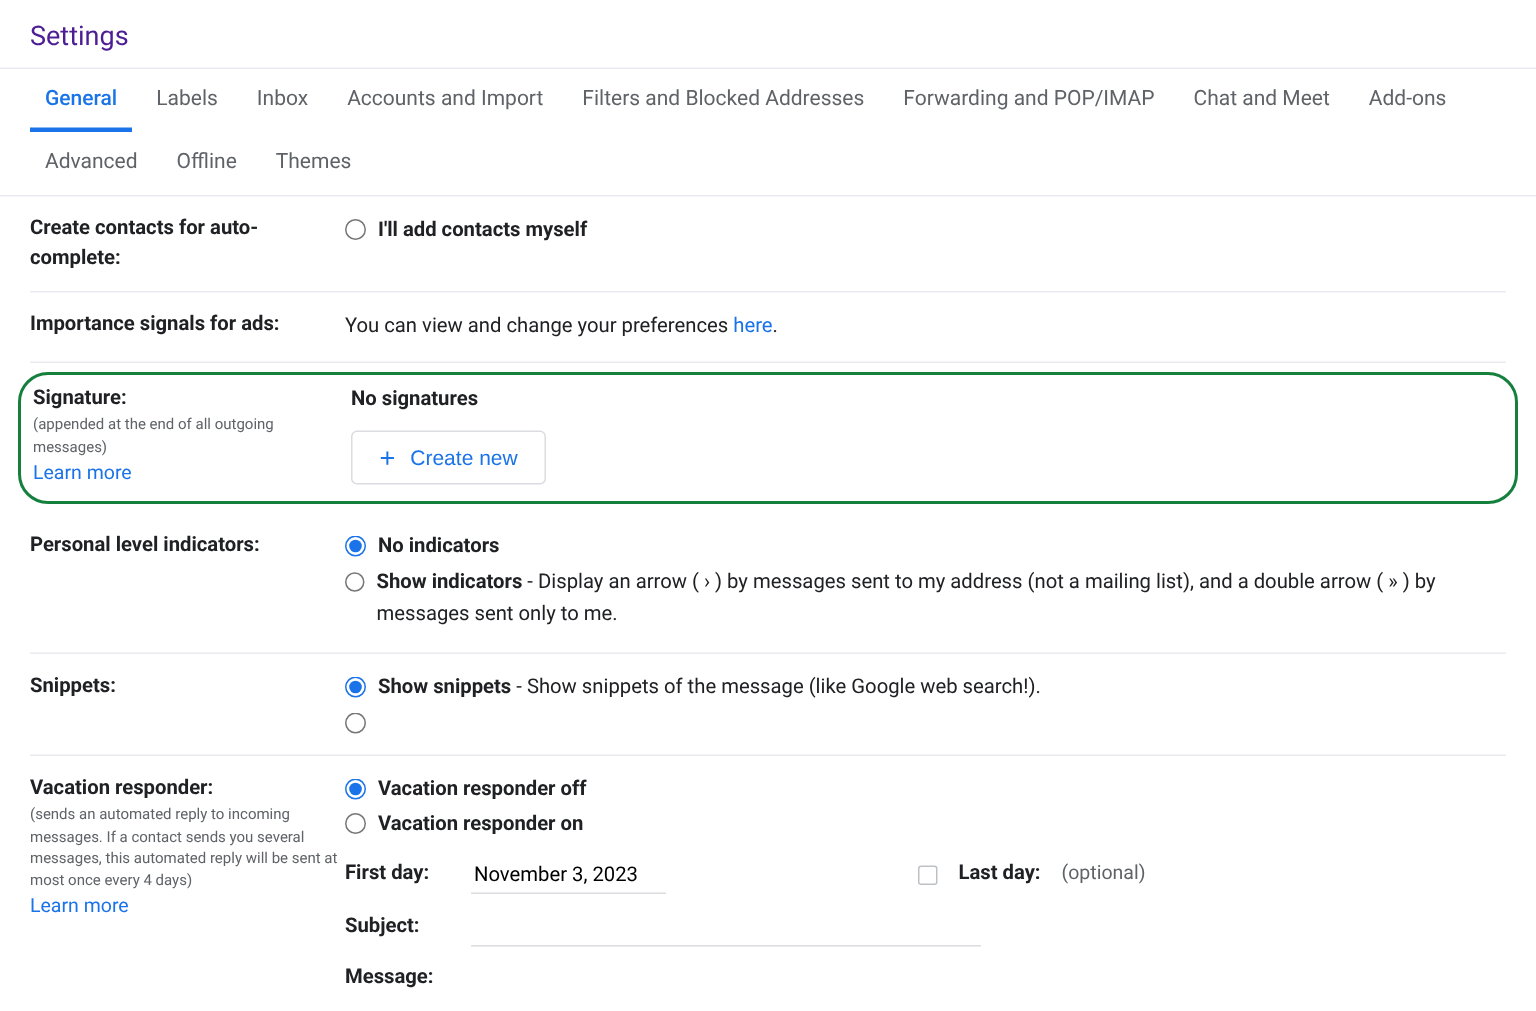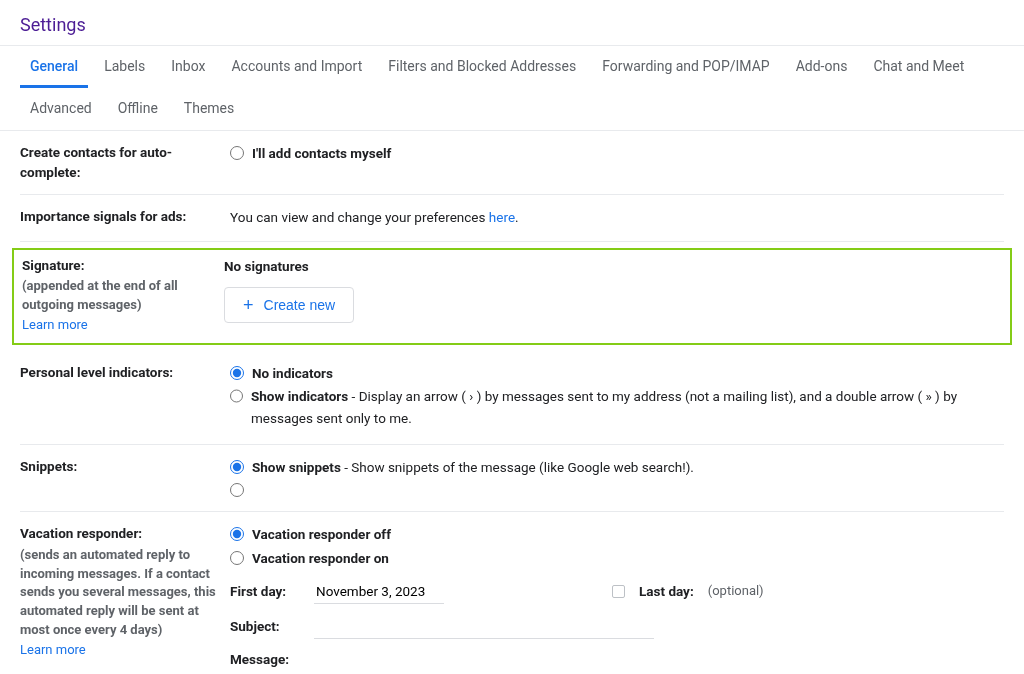--- a/index.html
+++ b/index.html
@@ -51,22 +51,22 @@
     align-items: flex-start;
   }
   .section-label {
     width: 210px;
     flex-shrink: 0;
     font-weight: 700;
     font-size: 13.5px;
     line-height: 1.45;
   }
   .section-label .sub {
-    font-weight: 700;
-    font-size: 13px;
+    font-weight: 400;
+    font-size: 10px;
     color: #5f6368;
     line-height: 1.45;
     display: block;
     margin-top: 2px;
   }
   .section-label a {
     font-weight: 400;
     color: #1a73e8;
     text-decoration: none;
     font-size: 13px;
@@ -91,25 +91,26 @@
   }
   .radio-row .lbl {
     font-weight: 700;
   }
   .radio-row .desc {
     font-weight: 400;
     color: #202124;
     text-align: right;
   }
   .highlight-box {
-    border: 2px solid #84cc16;
-    border-radius: 0;
+    border: 2px solid #15803d;
+    border-radius: 20px;
     margin: 6px -8px;
     padding: 6px 8px 8px;
     display: flex;
+    gap: 10px;
   }
   .highlight-box .section-label { width: 202px; }
   .create-btn {
     display: inline-flex;
     align-items: center;
     gap: 10px;
     border: 1px solid #dadce0;
     border-radius: 4px;
     padding: 8px 18px;
     color: #1a73e8;
@@ -160,22 +161,22 @@
   <h1>Settings</h1>
 </div>
 
 <div class="tabs">
   <div class="tab active">General</div>
   <div class="tab">Labels</div>
   <div class="tab">Inbox</div>
   <div class="tab">Accounts and Import</div>
   <div class="tab">Filters and Blocked Addresses</div>
   <div class="tab">Forwarding and POP/IMAP</div>
+  <div class="tab">Chat and Meet</div>
   <div class="tab">Add-ons</div>
-  <div class="tab">Chat and Meet</div>
   <div class="tab">Advanced</div>
   <div class="tab">Offline</div>
   <div class="tab">Themes</div>
 </div>
 
 <div class="content">
 
   <div class="section">
     <div class="section-label">Create contacts for auto-complete:</div>
     <div class="section-body">

